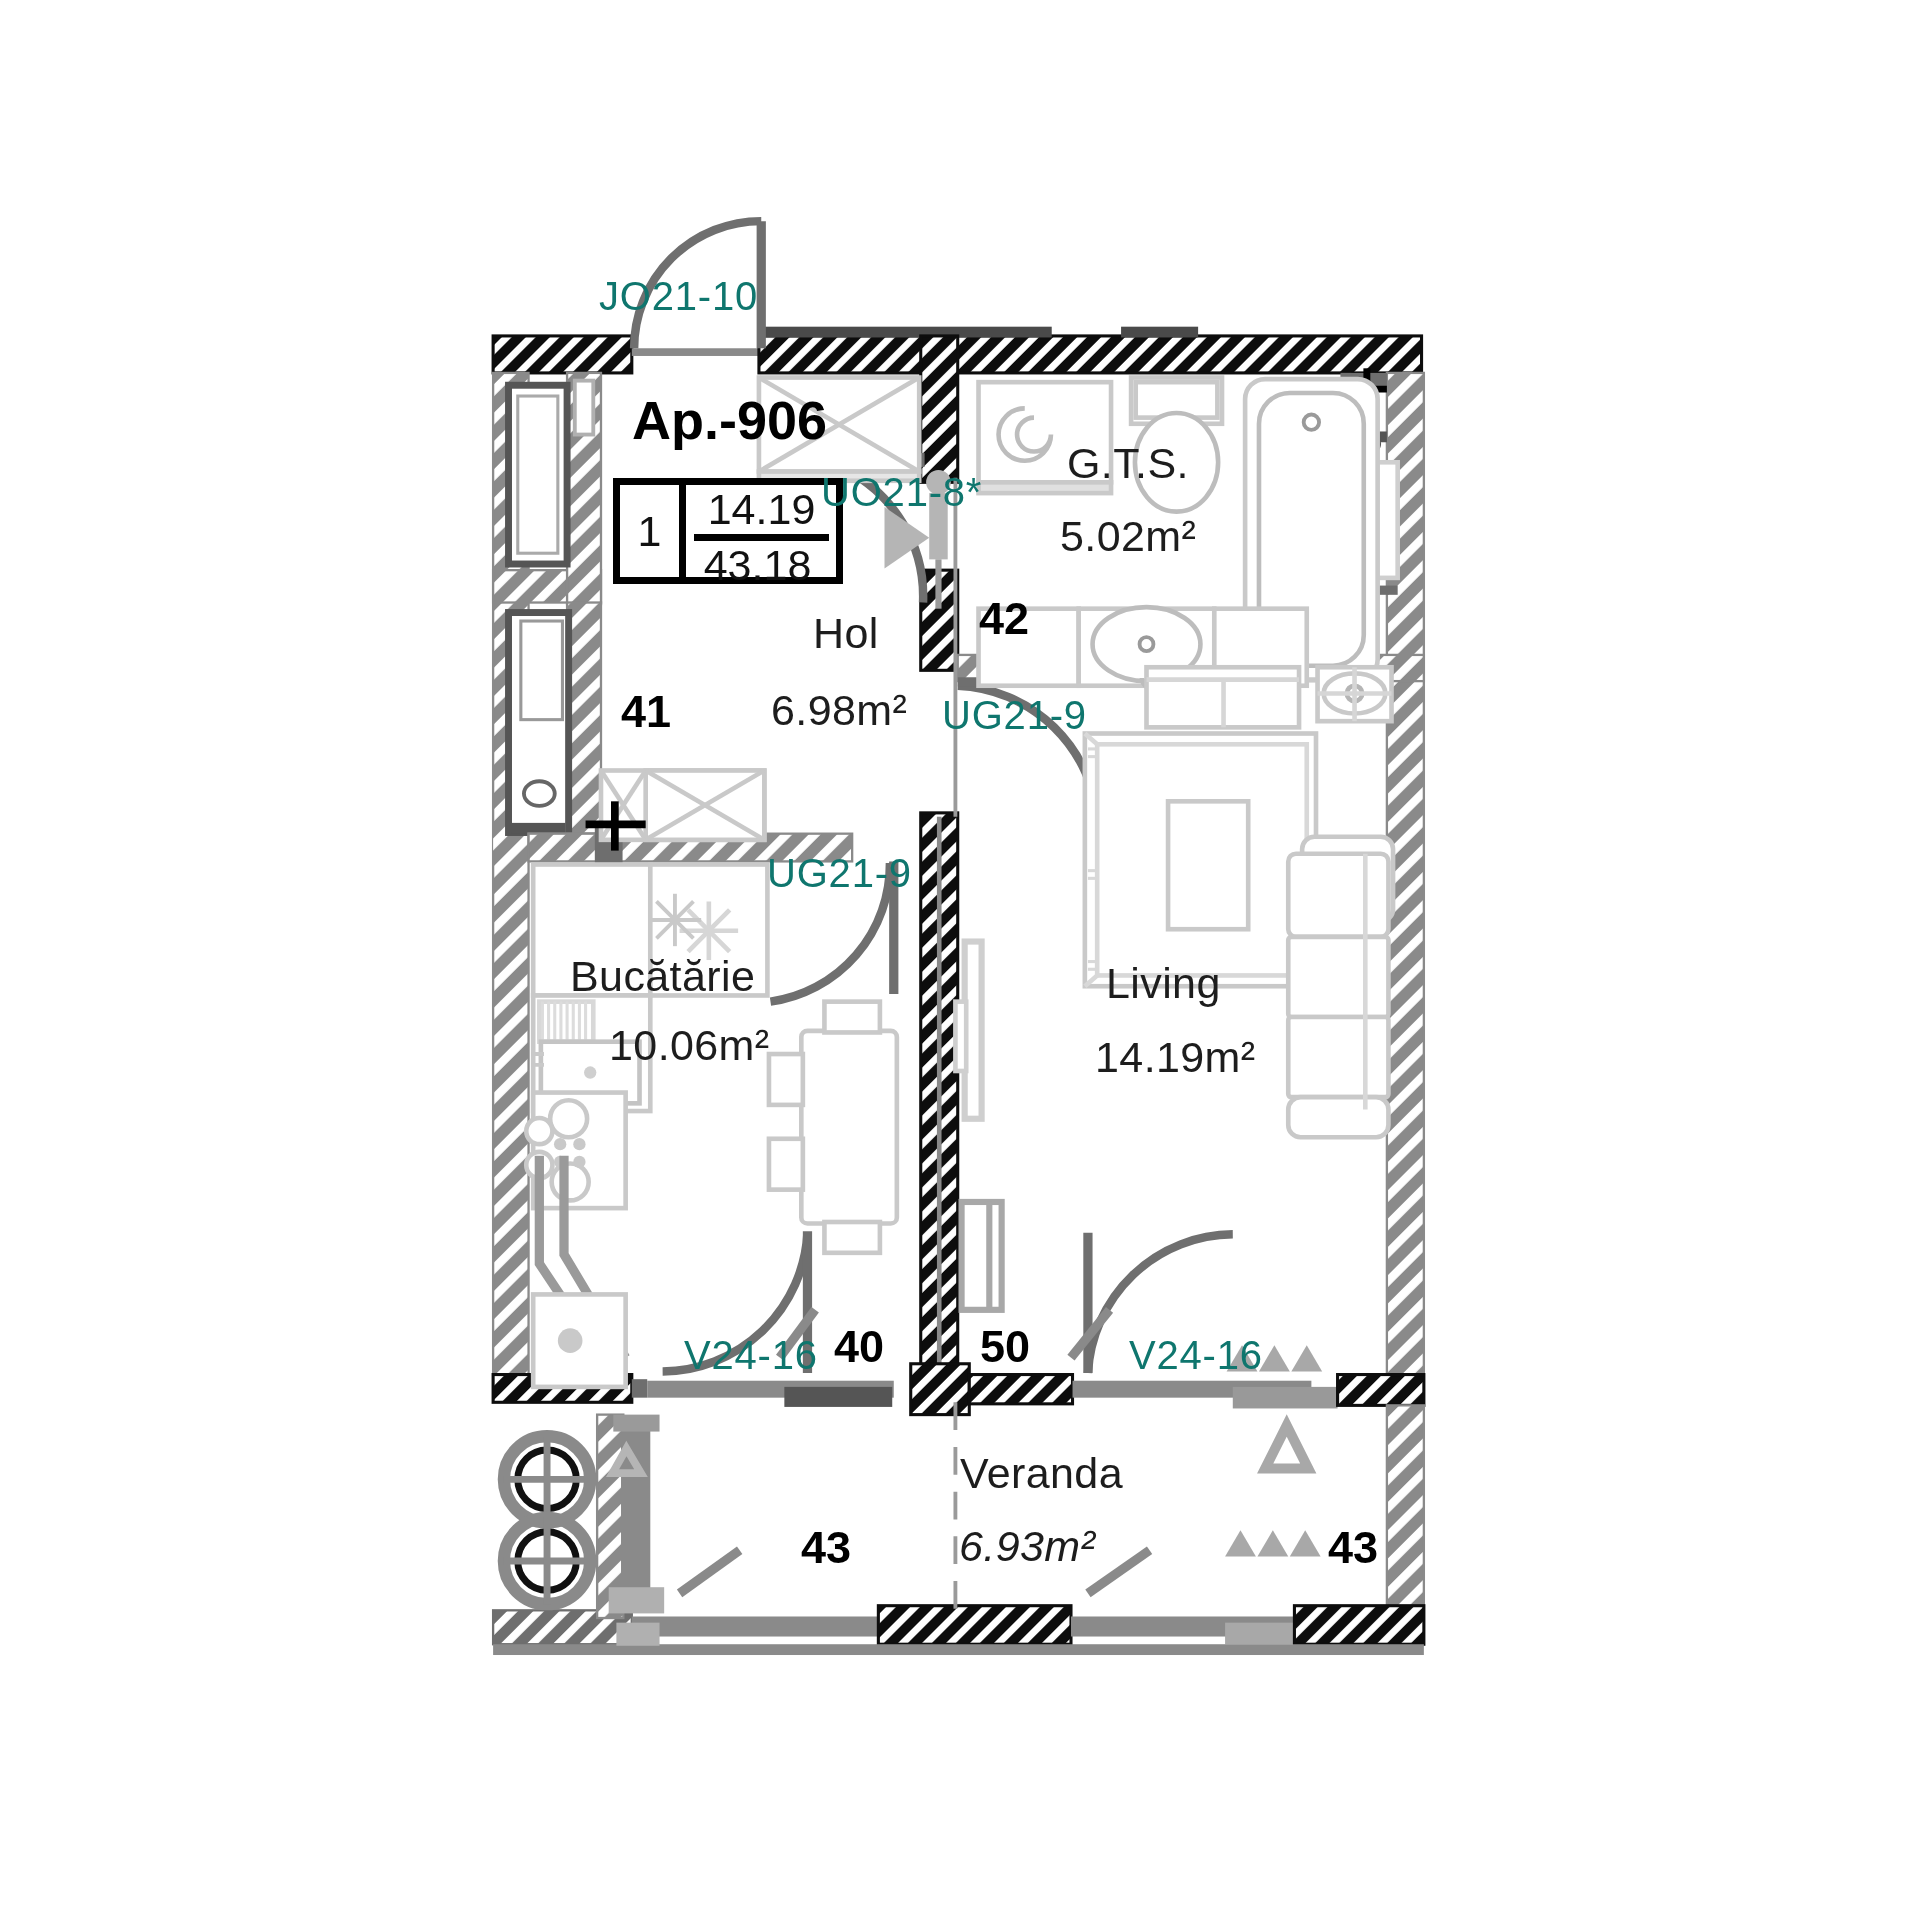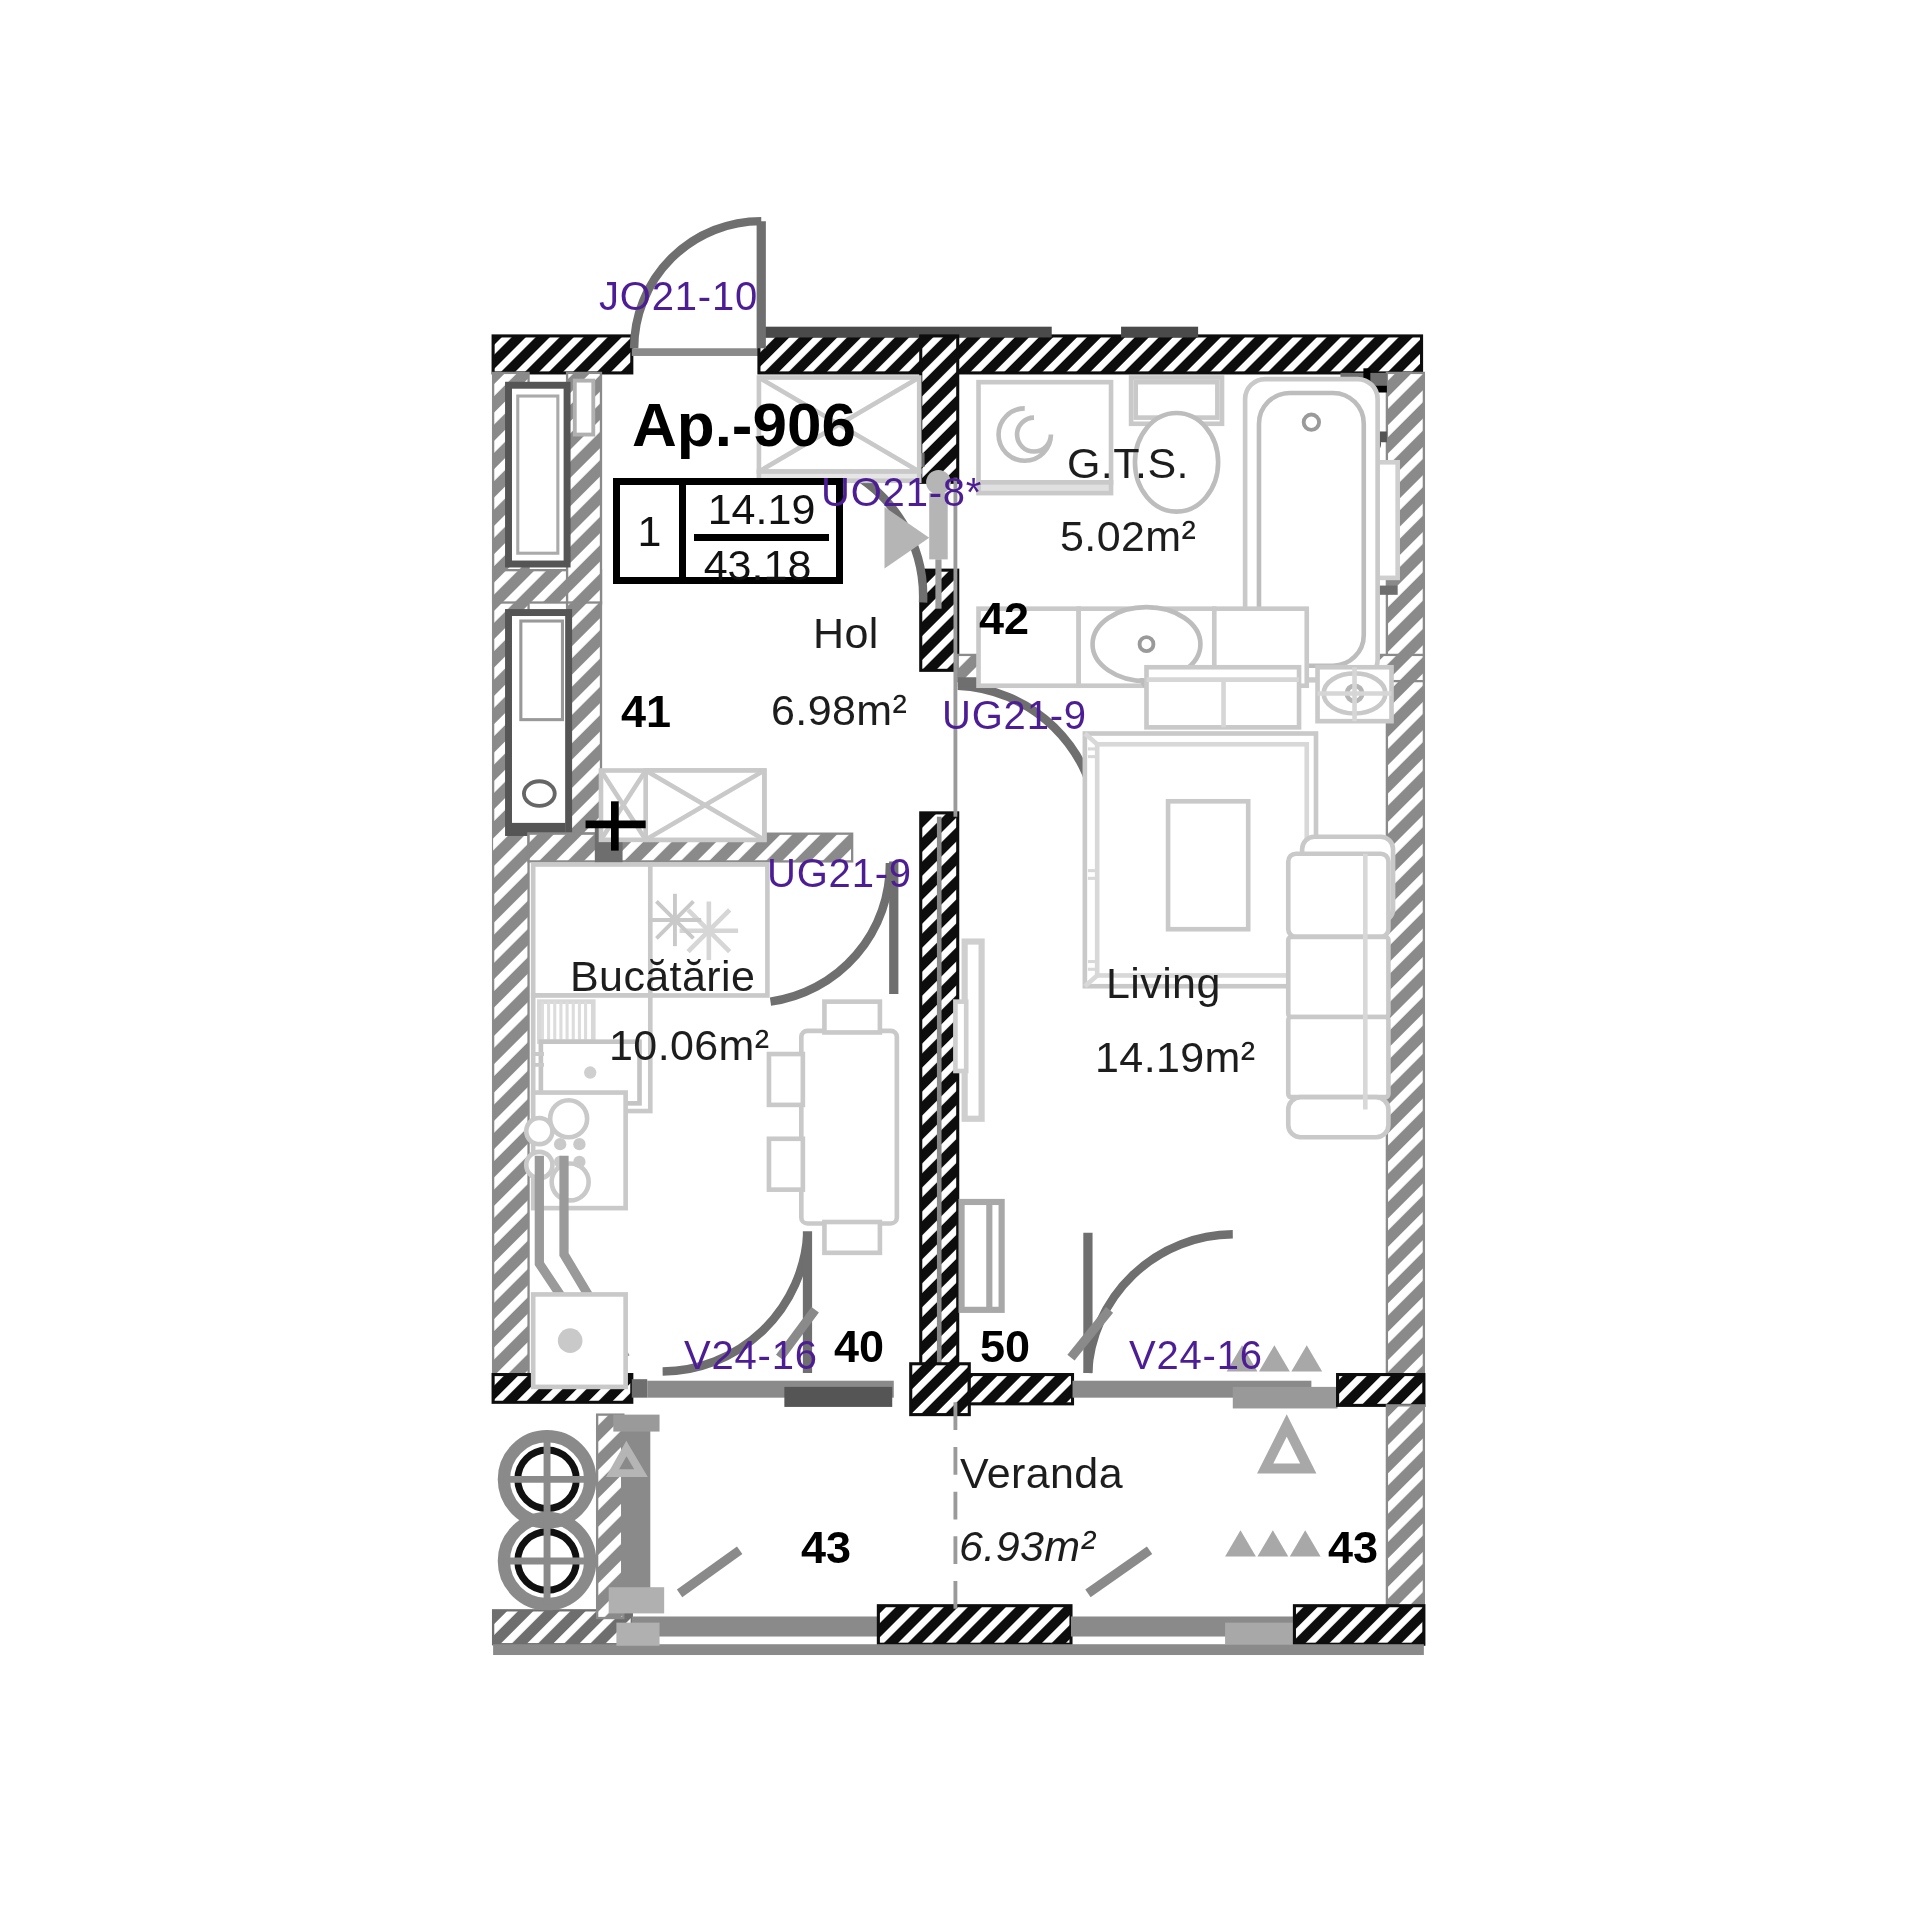--- a/index.html
+++ b/index.html
@@ -3,22 +3,22 @@
 <meta charset="utf-8">
 <style>
   html,body{margin:0;padding:0;background:#ffffff;}
   body{width:1927px;height:1927px;position:relative;overflow:hidden;
        font-family:"Liberation Sans","DejaVu Sans",sans-serif;}
   #plan{position:absolute;left:0;top:0;width:1927px;height:1927px;}
   .lbl{position:absolute;white-space:nowrap;color:#1d1d1d;}
   .room-name{font-size:43px;letter-spacing:0.4px;}
   .room-area{font-size:43px;letter-spacing:0.4px;}
   .room-num{font-size:45px;font-weight:bold;color:#000;}
-  .open-lbl{font-size:40px;color:#4c1d95;letter-spacing:0.8px;text-align:right;}
-  .ap-title{font-size:62px;font-weight:bold;color:#000;letter-spacing:0px;}
+  .open-lbl{font-size:40px;color:#0f766e;letter-spacing:0.8px;text-align:right;}
+  .ap-title{font-size:54px;font-weight:bold;color:#000;letter-spacing:0px;}
   .tbl{position:absolute;border:7px solid #000;background:#fff;display:flex;}
   .tbl .c1{width:59px;display:flex;align-items:center;justify-content:center;
            font-size:43px;border-right:7px solid #000;color:#111;}
   .tbl .c2{width:143px;display:flex;flex-direction:column;}
   .tbl .c2 div{flex:1;display:flex;align-items:center;justify-content:center;
                font-size:43px;color:#111;}
   .tbl .c2 div:first-child{border-bottom:7px solid #000;margin-left:8px;}
 </style>
 </head>
 <body>

